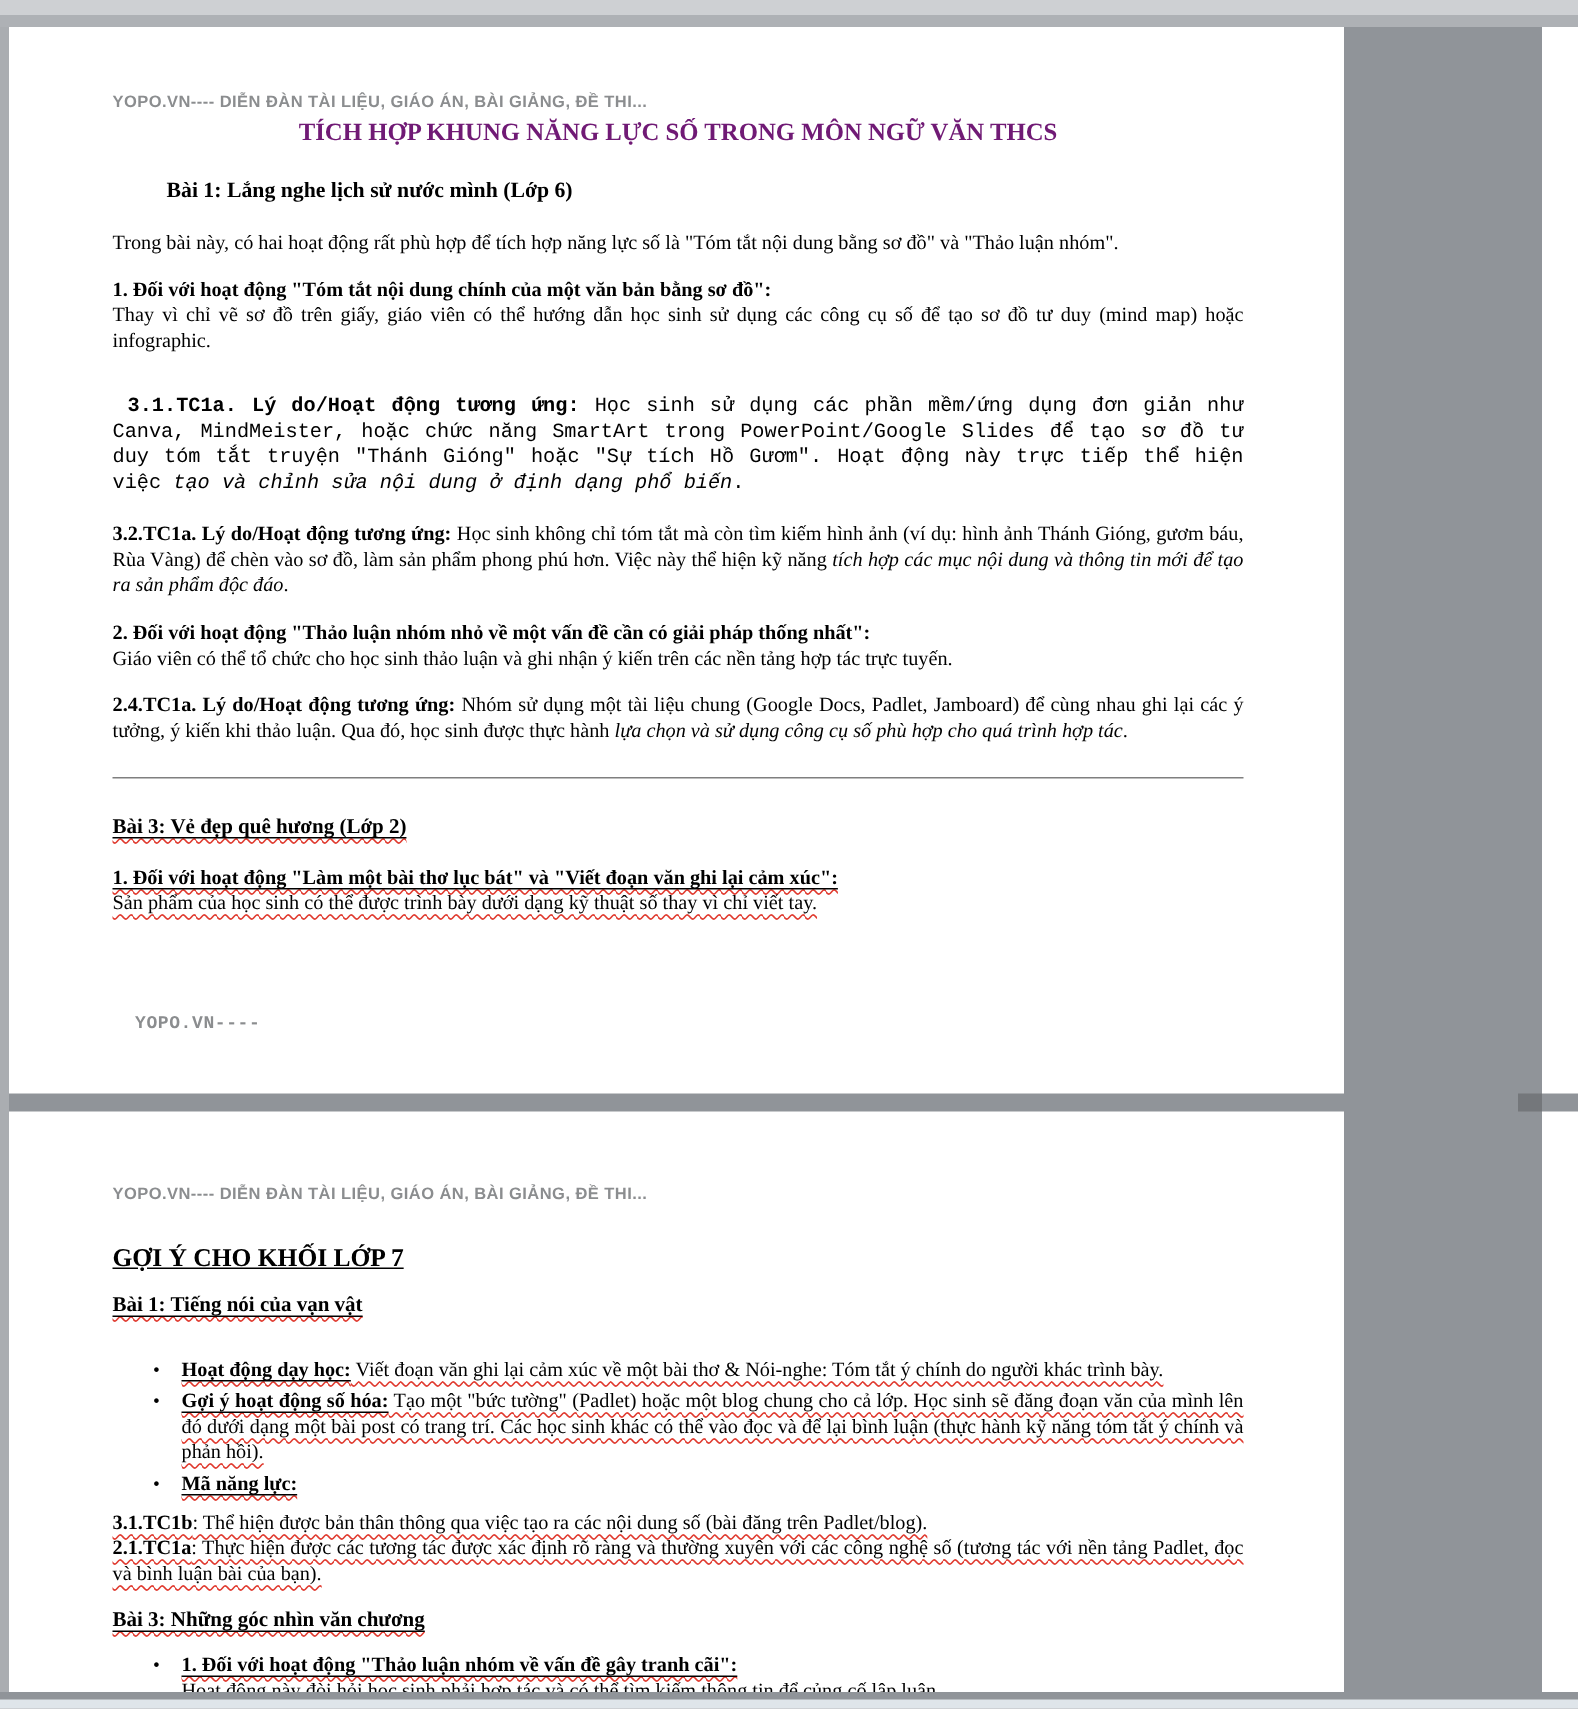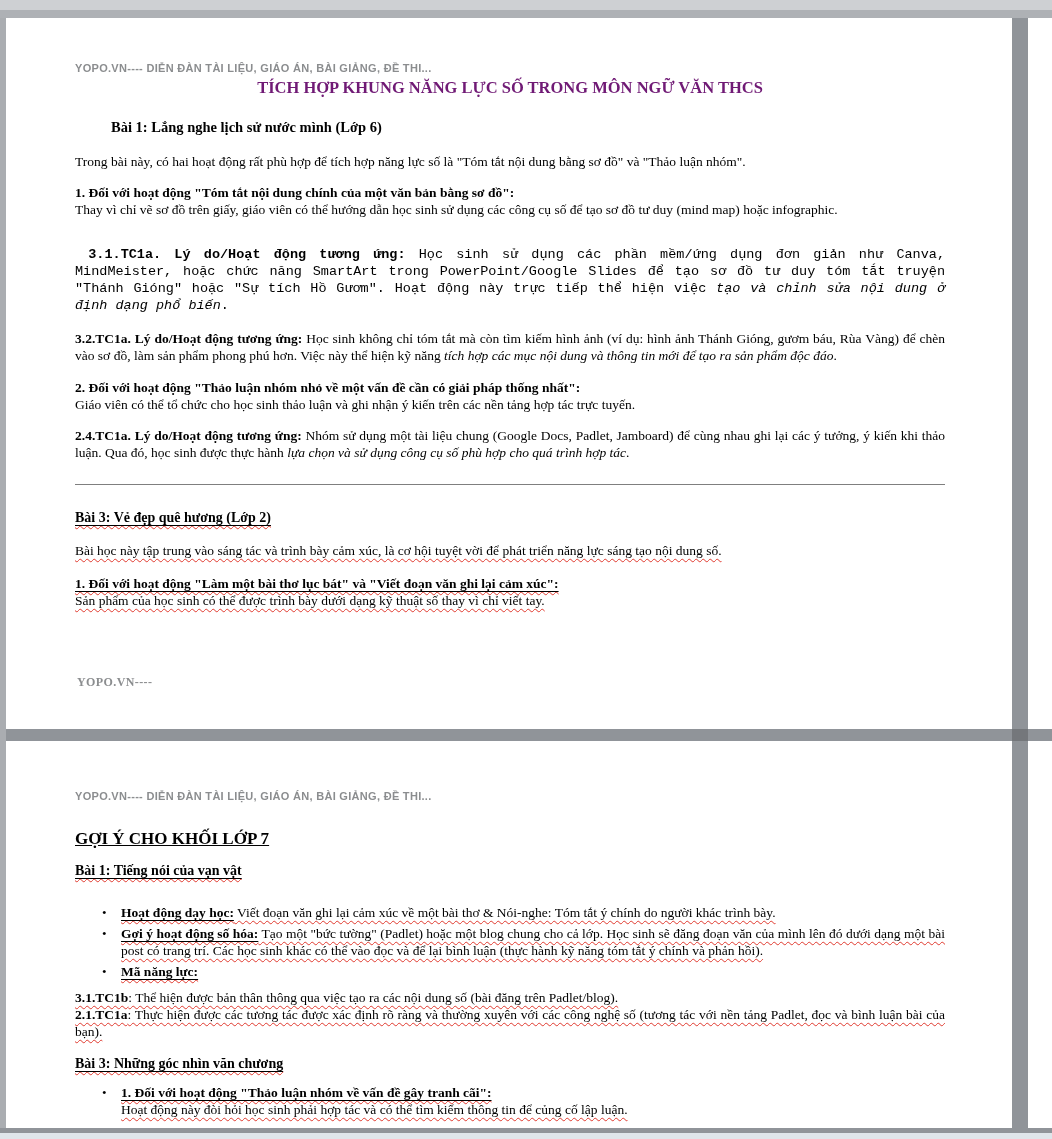--- a/index.html
+++ b/index.html
@@ -13,38 +13,38 @@
   .strip{position:absolute;left:0;width:1052px;}
   #strip-top-light{top:0;height:10px;background:#ced0d3;}
   #strip-top-dark{top:10px;height:8px;background:#aeb1b5;}
   #strip-bottom-light{top:1133px;height:6px;background:#dfe5ea;}
   #left-margin-strip{position:absolute;left:0;top:18px;width:6px;height:1110px;background:#aaadb1;}
   #gap-intersection{position:absolute;left:1012px;top:729px;width:16px;height:12px;background:#74777b;}
   .sliver{position:absolute;left:1028px;width:24px;background:#ffffff;}
   #sliver-top{top:18px;height:711px;}
   #sliver-bottom{top:741px;height:387px;}
   
-  .page{position:absolute;left:6px;width:1006px;background:#fff;overflow:hidden;}
+  .page{position:absolute;left:6px;width:890px;background:#fff;overflow:hidden;}
   #page1{top:18px;height:711px;}
   #page2{top:741px;height:387px;}
   .content{padding:0 67px 0 69px;}
   
   .doc-header{
     font-family:"Liberation Sans","DejaVu Sans",sans-serif;
     font-weight:600;font-size:11px;letter-spacing:.3px;color:#8b8d8f;
   }
   #page1 .doc-header{margin-top:44px;}
   #page2 .doc-header{margin-top:49px;}
   .doc-title{
     margin-top:4px;text-align:center;
     color:#ee0000;font-weight:700;font-size:16.5px;line-height:20px;
   }
   .doc-footer{
-    position:absolute;left:71px;top:657px;
-    font-family:Liberation Serif, serif;
+    position:absolute;left:84px;top:657px;
+    font-family:Liberation Mono, monospace;
     font-weight:700;font-size:12px;letter-spacing:.4px;color:#8b8d8f;
   }
   .block{font-size:13.5px;line-height:17px;text-align:justify;}
   .line{min-height:17px;}
   .b{font-weight:700;}
   .i{font-style:italic;}
   .u{text-decoration-line:underline;text-decoration-style:solid;text-decoration-thickness:1px;}
   .sp{ 
     text-decoration-line:underline;text-decoration-style:wavy;
     text-decoration-color:#e03a2f;text-decoration-thickness:1px;
@@ -103,23 +103,20 @@
           <div class="line">Giáo viên có thể tổ chức cho học sinh thảo luận và ghi nhận ý kiến trên các nền tảng hợp tác trực tuyến.</div>
         </div>
         <div class="block mt14">
           <div class="line"><span class="b">2.4.TC1a. Lý do/Hoạt động tương ứng: </span>Nhóm sử dụng một tài liệu chung (Google Docs, Padlet, Jamboard) để cùng nhau ghi lại các ý tưởng, ý kiến khi thảo luận. Qua đó, học sinh được thực hành <span class="i">lựa chọn và sử dụng công cụ số phù hợp cho quá trình hợp tác</span>.</div>
         </div>
         <div class="hr mt23"></div>
         <div class="block h-md mt24">
           <div class="line sp"><span class="b u">Bài 3: Vẻ đẹp quê hương (Lớp 2)</span></div>
         </div>
         <div class="block mt16">
-          <div class="line sp">Bài học này tập trung vào sáng tác và trình bày cảm xúc, là cơ hội tuyệt vời để phát triển năng lực sáng tạo nội dung số.</div>
-        </div>
-        <div class="block mt16">
           <div class="line sp"><span class="b u">1. Đối với hoạt động "Làm một bài thơ lục bát" và "Viết đoạn văn ghi lại cảm xúc":</span></div>
           <div class="line sp">Sản phẩm của học sinh có thể được trình bày dưới dạng kỹ thuật số thay vì chỉ viết tay.</div>
         </div>
       </div>
   </div>
   <div class="doc-footer" style="color: rgb(139, 141, 143);">YOPO.VN----</div>
 </div>
 
 <div class="page" id="page2">
   <div class="content">

